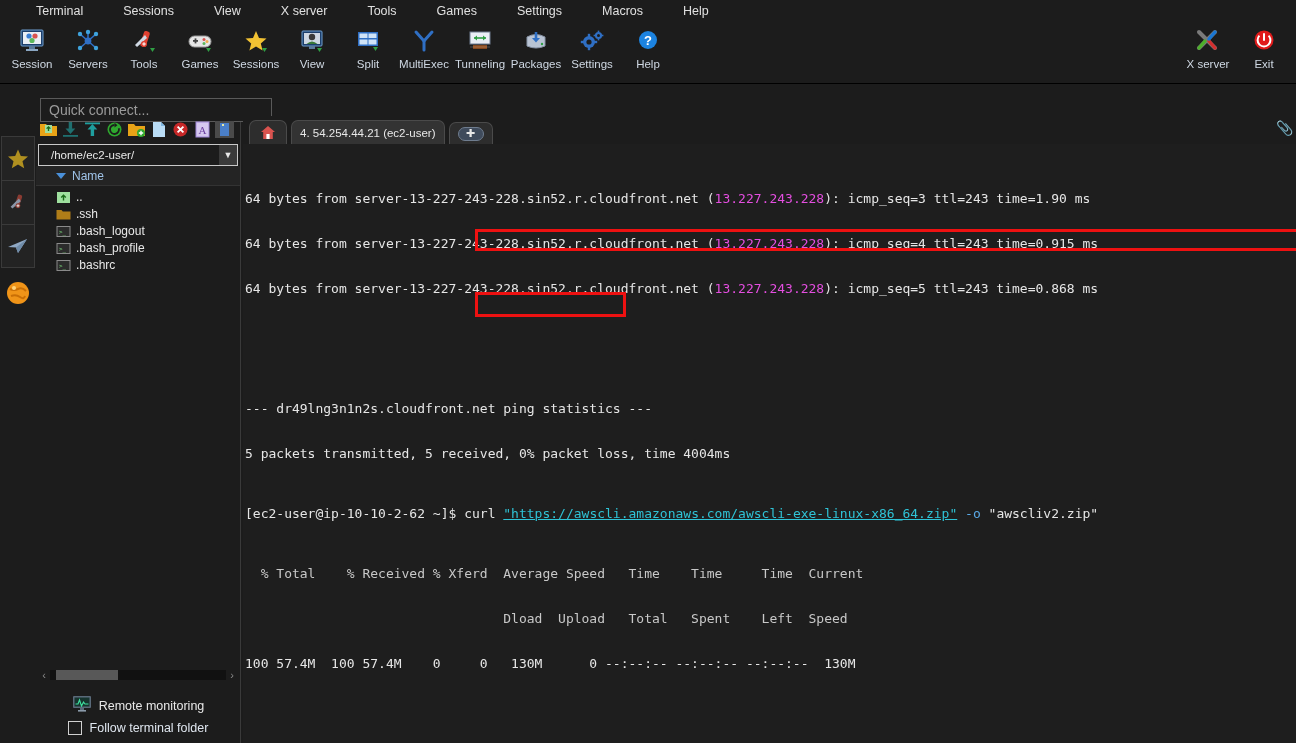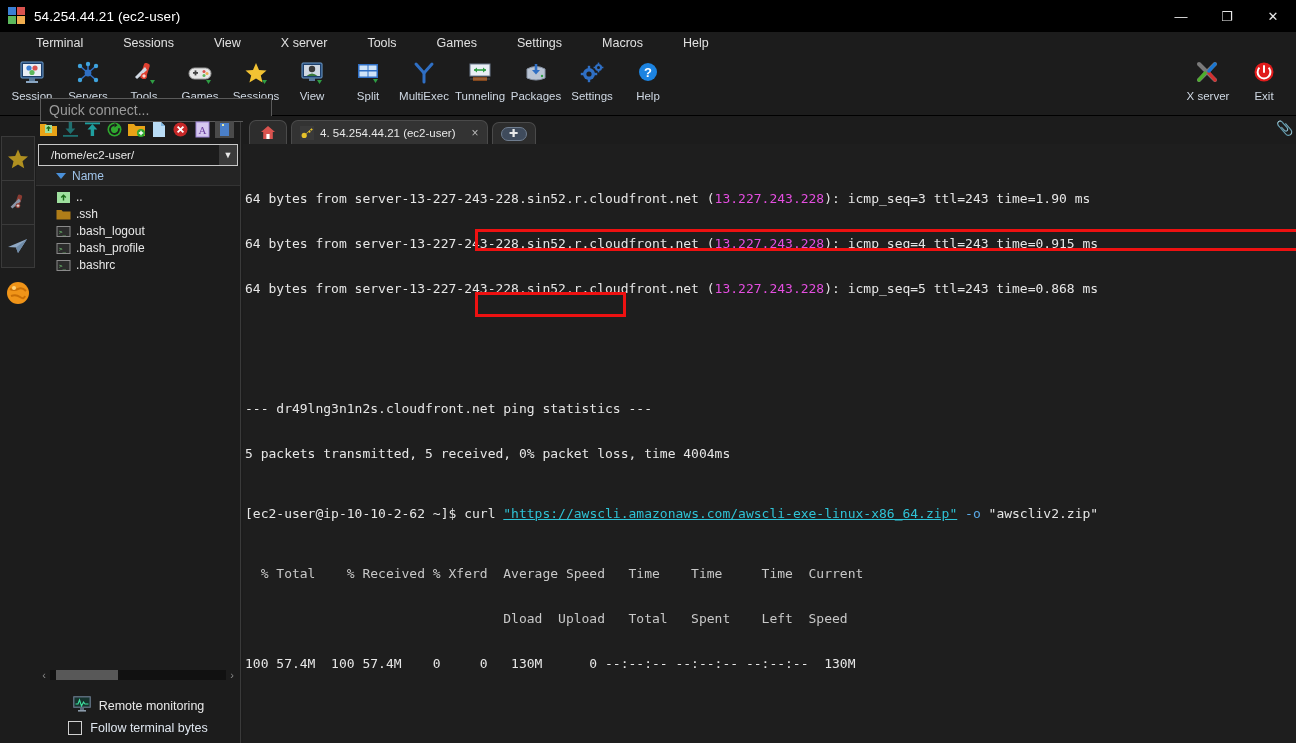--- a/index.html
+++ b/index.html
@@ -133,34 +133,20 @@
   .u { text-decoration: underline; }
 
   
   .redbox { position: absolute; border: 3px solid #ee1111; pointer-events: none; }
 </style>
 </head>
 <body>
 
 <div class="app">
 
-  <div class="titlebar">
-    <div class="title-icon">
-      <div class="sq s1"></div>
-        <div class="sq s2"></div>
-        <div class="sq s3"></div>
-        <div class="sq s4"></div>
-    </div>
-    <div class="title-text">54.254.44.21 (ec2-user)</div>
-    <div class="win-btns">
-      <div class="win-btn">—</div>
-      <div class="win-btn">❐</div>
-      <div class="win-btn close">✕</div>
-    </div>
-  </div>
 
   <div class="menubar">
     <div class="menu-item">Terminal</div>
     <div class="menu-item">Sessions</div>
     <div class="menu-item">View</div>
     <div class="menu-item">X server</div>
     <div class="menu-item">Tools</div>
     <div class="menu-item">Games</div>
     <div class="menu-item">Settings</div>
     <div class="menu-item">Macros</div>
@@ -546,37 +532,37 @@
           <rect x="2.5" y="2.5" width="15" height="9" fill="#16342e"></rect>
           <path d="M3.5 9 L6 9 L7.5 5 L9.5 11 L11.5 7 L13 9 L16.5 9" stroke="#3fe0a0" stroke-width="1.1" fill="none"></path>
           <rect x="8" y="13" width="4" height="2" fill="#5a6a7a"></rect>
           <rect x="6" y="15" width="8" height="1.6" fill="#8a9aaa"></rect>
         </svg>
         <span>Remote monitoring</span>
       </div>
 
       <div class="follow">
         <span class="cbx"></span>
-        <span>Follow terminal bytes</span>
+        <span>Follow terminal folder</span>
       </div>
 
     </div>
 
     <div class="vsplit"></div>
 
     <div class="term-pane">
 
       <div class="tabstrip">
         <div class="tab home">
           <svg width="16" height="15" viewBox="0 0 16 15">
             <path d="M8 1 L15 7 H12.8 V14 H3.2 V7 H1 Z" fill="#d9534f"></path>
             <rect x="6.4" y="9" width="3.2" height="5" fill="#fff"></rect>
           </svg>
         </div>
-        <div class="tab active" style="margin-left:4px;">
+        <div class="tab active" style="margin-left:4px;flex-direction:column;">
           <svg width="14" height="14" viewBox="0 0 14 14">
             <rect x="0" y="0" width="14" height="14" fill="#3a3a3a"></rect>
             <circle cx="4.2" cy="9.4" r="2.6" fill="#e8c32a"></circle>
             <path d="M5.6 8 L11.5 2.2 L12.8 3.5 L11.6 4.7 L10.6 3.9 L9.8 4.8 L10.8 5.7 L9.6 6.9 L8.6 6 L7 7.6 Z" fill="#e8c32a"></path>
           </svg>
           <span>4. 54.254.44.21 (ec2-user)</span>
           <span class="close-x">×</span>
         </div>
         <div class="tab-plus" style="margin-left:4px;">
           <span class="plus-pill">✚</span>

